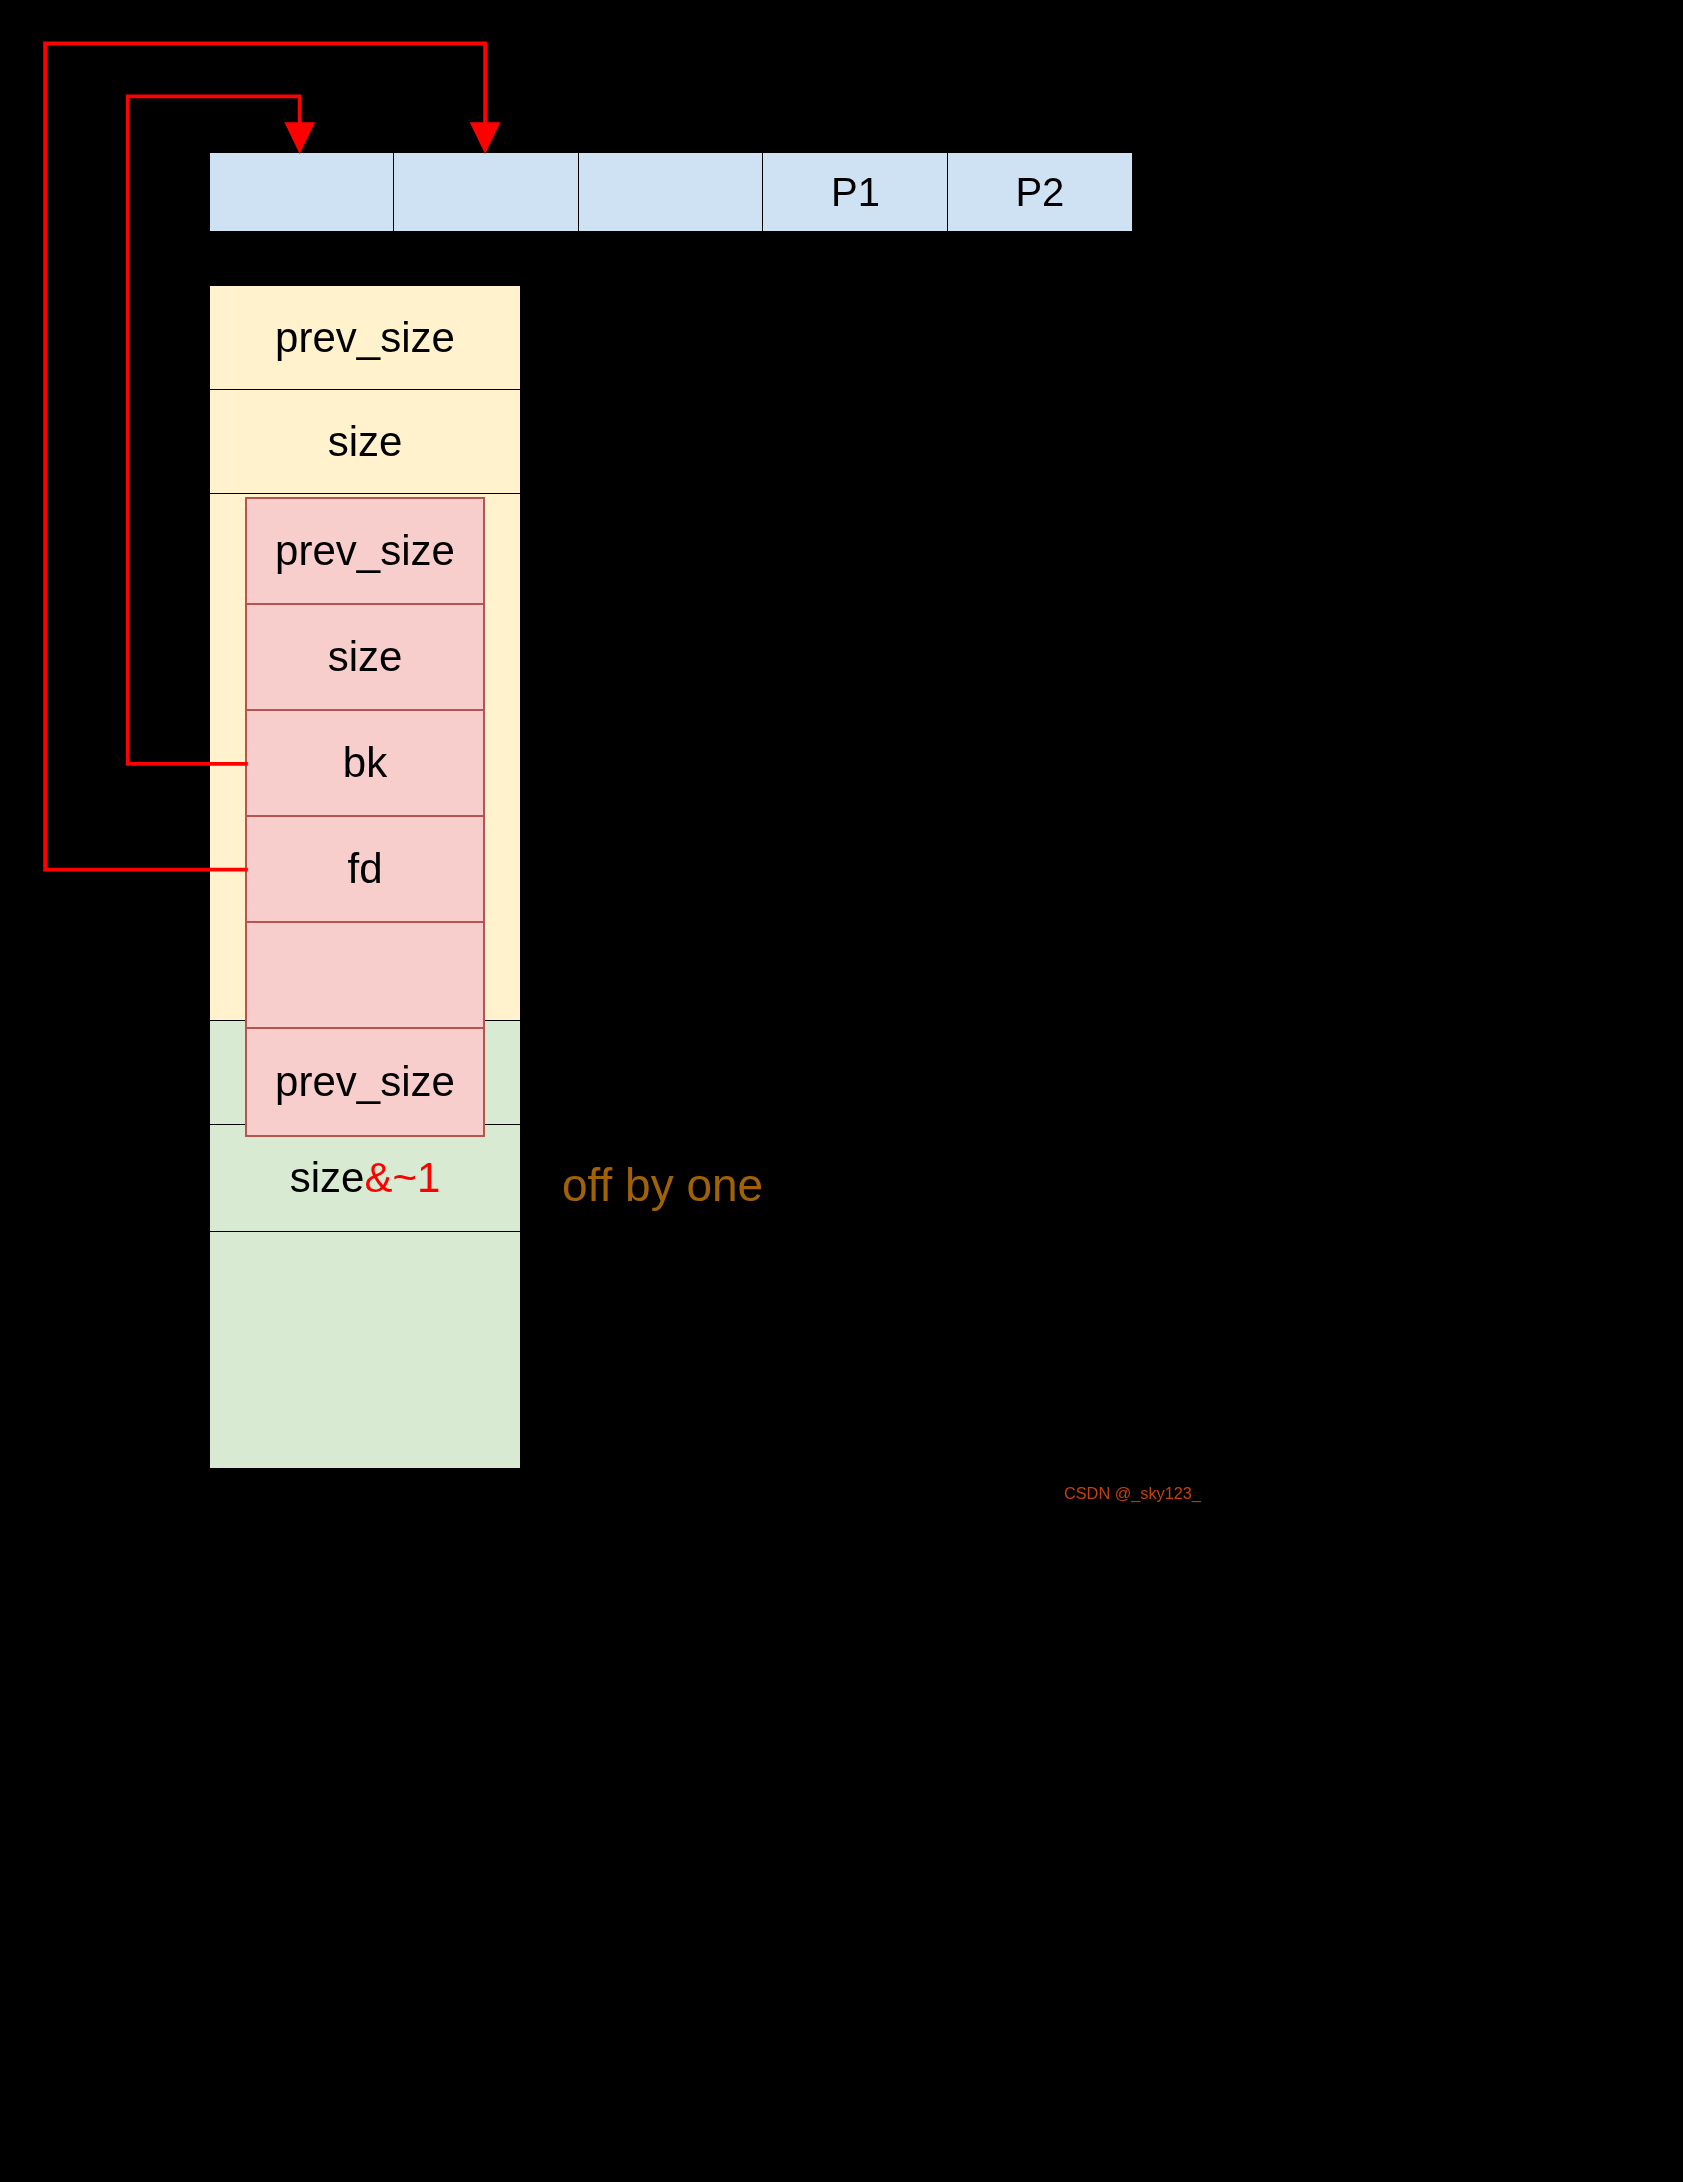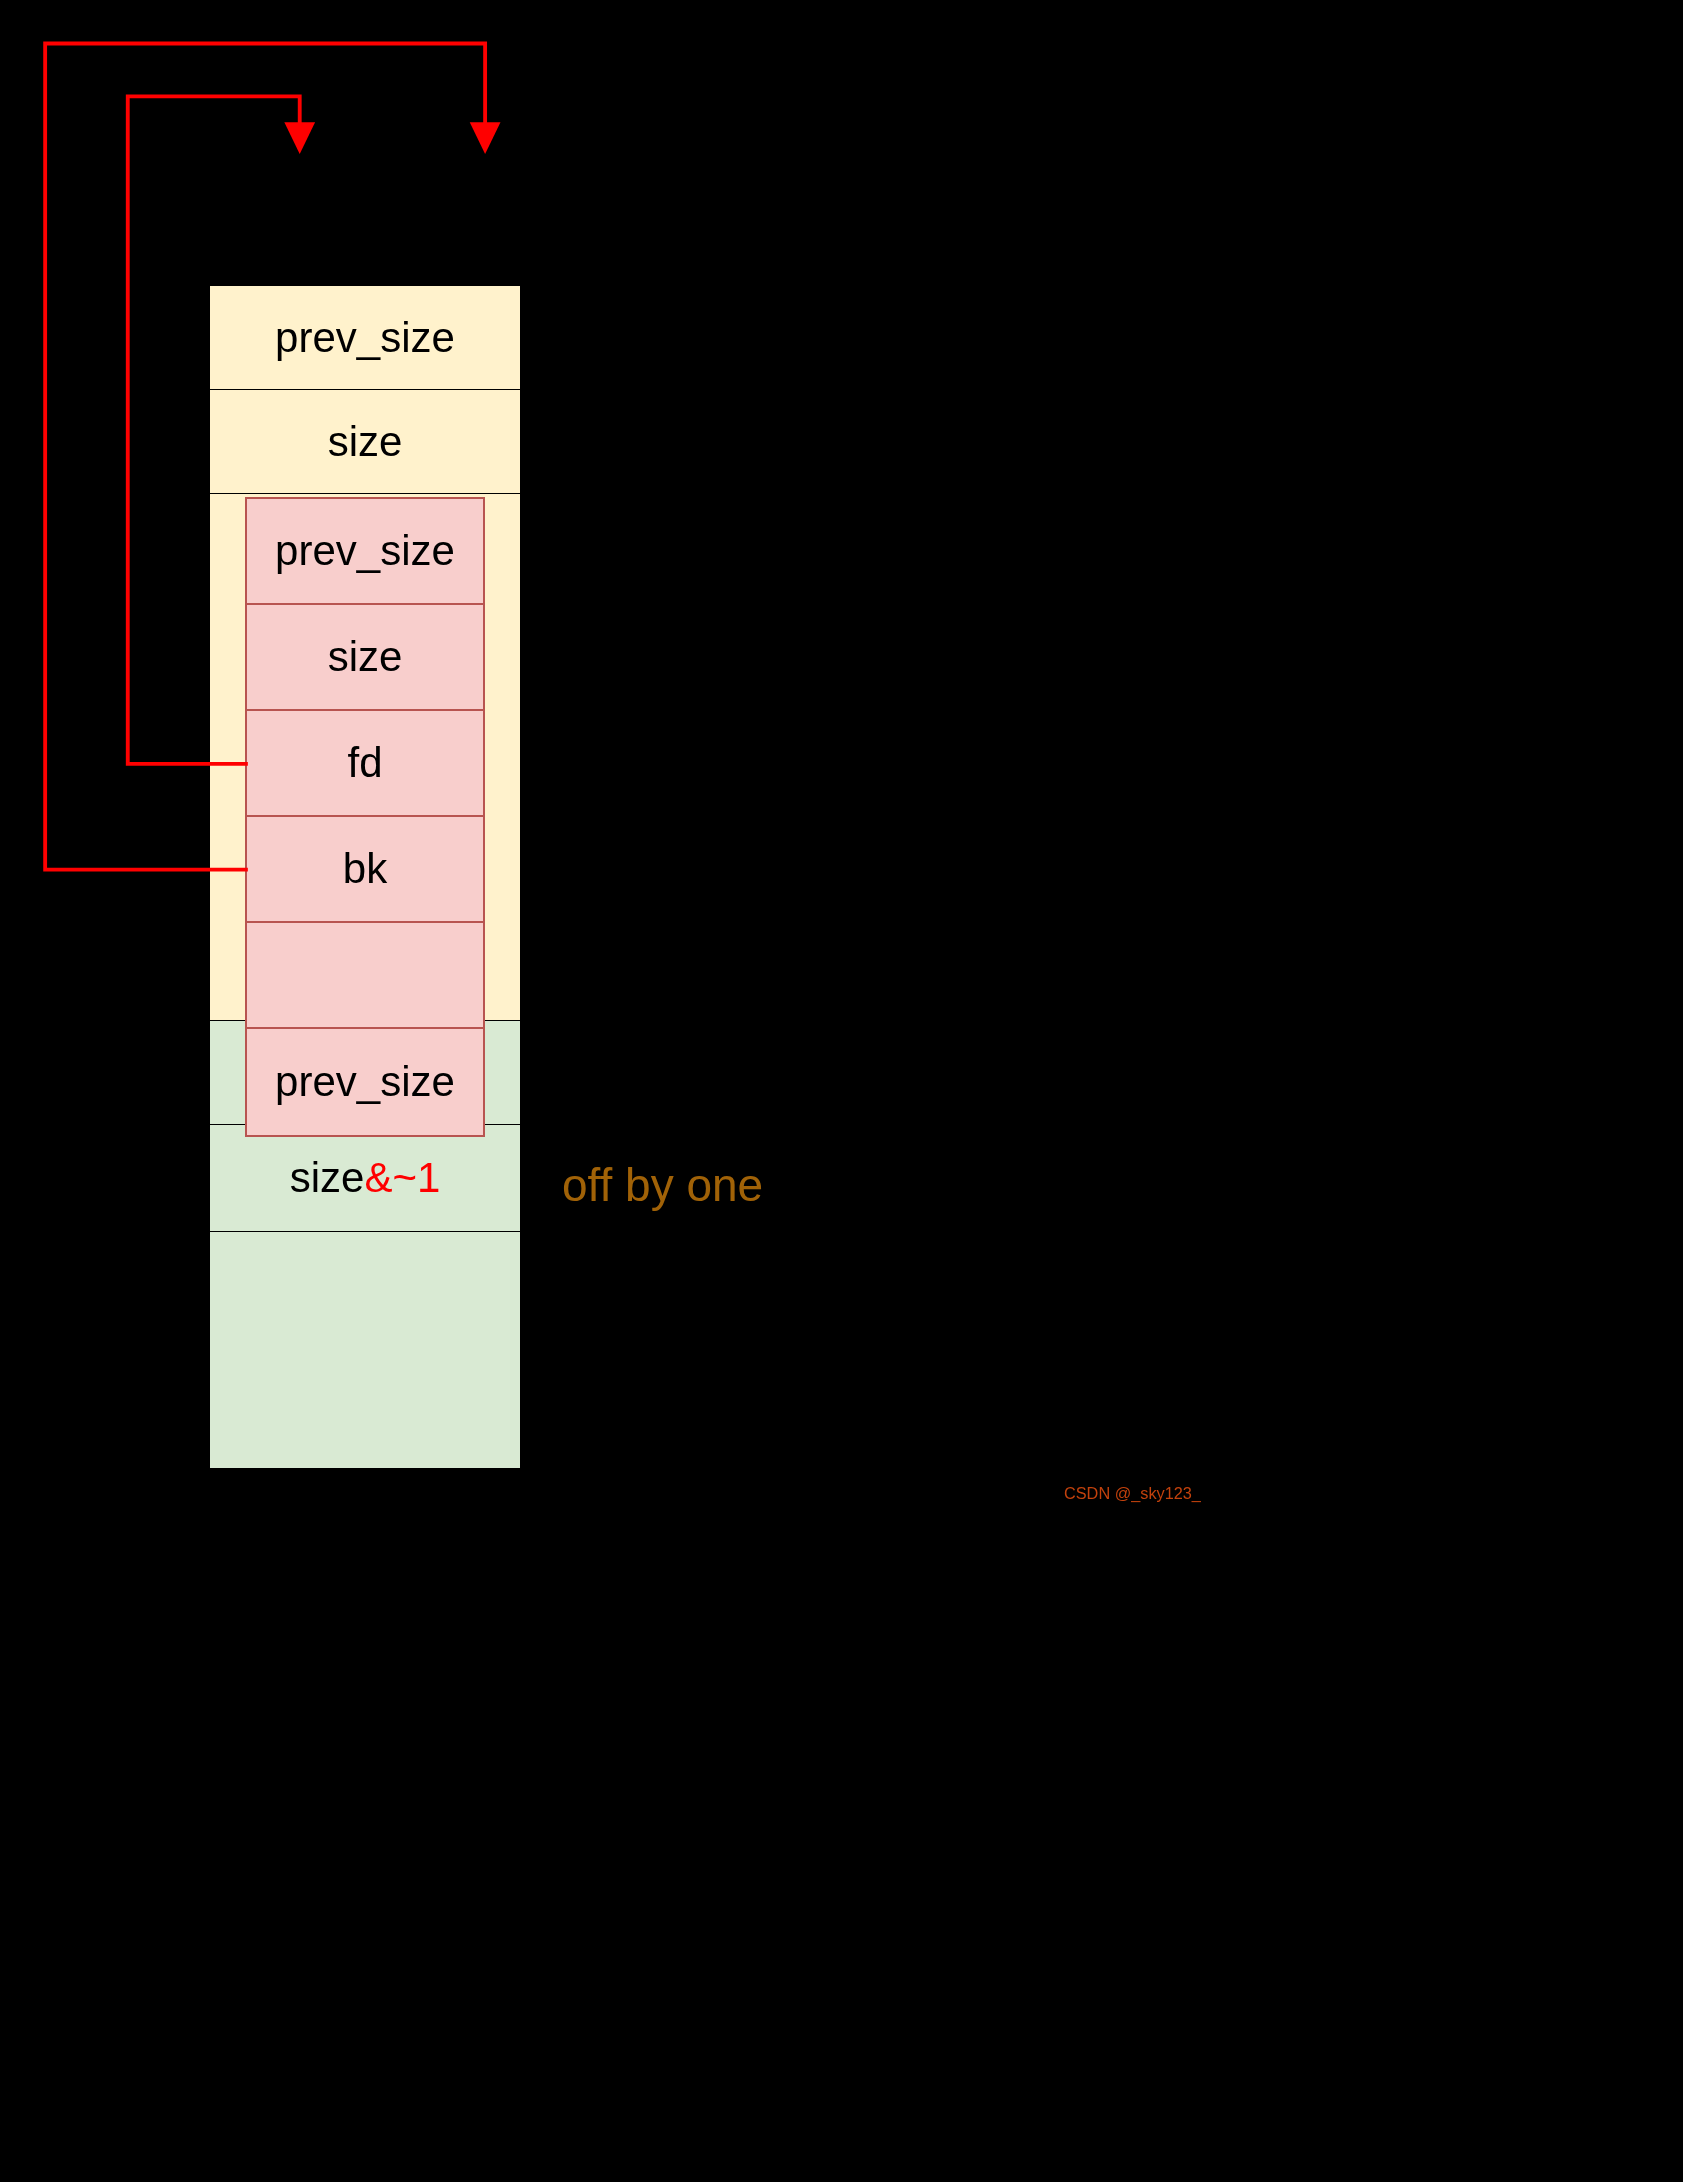--- a/index.html
+++ b/index.html
@@ -113,20 +113,37 @@
 
 <div class="canvas">
 
   <svg class="arrows" viewBox="0 0 1752 2272" aria-hidden="true">
     <polyline points="258,795 133,795 133,100 312,100 312,132" fill="none" stroke="#ff0000" stroke-width="4"></polyline>
     <polygon points="312,160 296,127 328,127" fill="#ff0000"></polygon>
     <polyline points="258,905 47,905 47,45 505,45 505,132" fill="none" stroke="#ff0000" stroke-width="4"></polyline>
     <polygon points="505,160 489,127 521,127" fill="#ff0000"></polygon>
   </svg>
 
+  <div class="top-bar">
+    <div class="cell">
+      <span></span>
+    </div>
+    <div class="cell">
+      <span></span>
+    </div>
+    <div class="cell">
+      <span></span>
+    </div>
+    <div class="cell">
+      <span>P1</span>
+    </div>
+    <div class="cell">
+      <span>P2</span>
+    </div>
+  </div>
 
   <div class="column">
     <div class="cellrow yellow h110">
       <span>prev_size</span>
     </div>
     <div class="cellrow yellow h110">
       <span>size</span>
     </div>
     <div class="cellrow yellow h551"></div>
     <div class="cellrow green h110"></div>
@@ -138,24 +155,24 @@
   </div>
 
   <div class="fake-chunk">
     <div class="frow">
       <span>prev_size</span>
     </div>
     <div class="frow">
       <span>size</span>
     </div>
     <div class="frow">
-      <span>fd</span>
+      <span>bk</span>
     </div>
     <div class="frow">
-      <span>bk</span>
+      <span>fd</span>
     </div>
     <div class="frow">
       <span></span>
     </div>
     <div class="frow">
       <span>prev_size</span>
     </div>
   </div>
 
   <div class="off-by-one">off by one</div>

